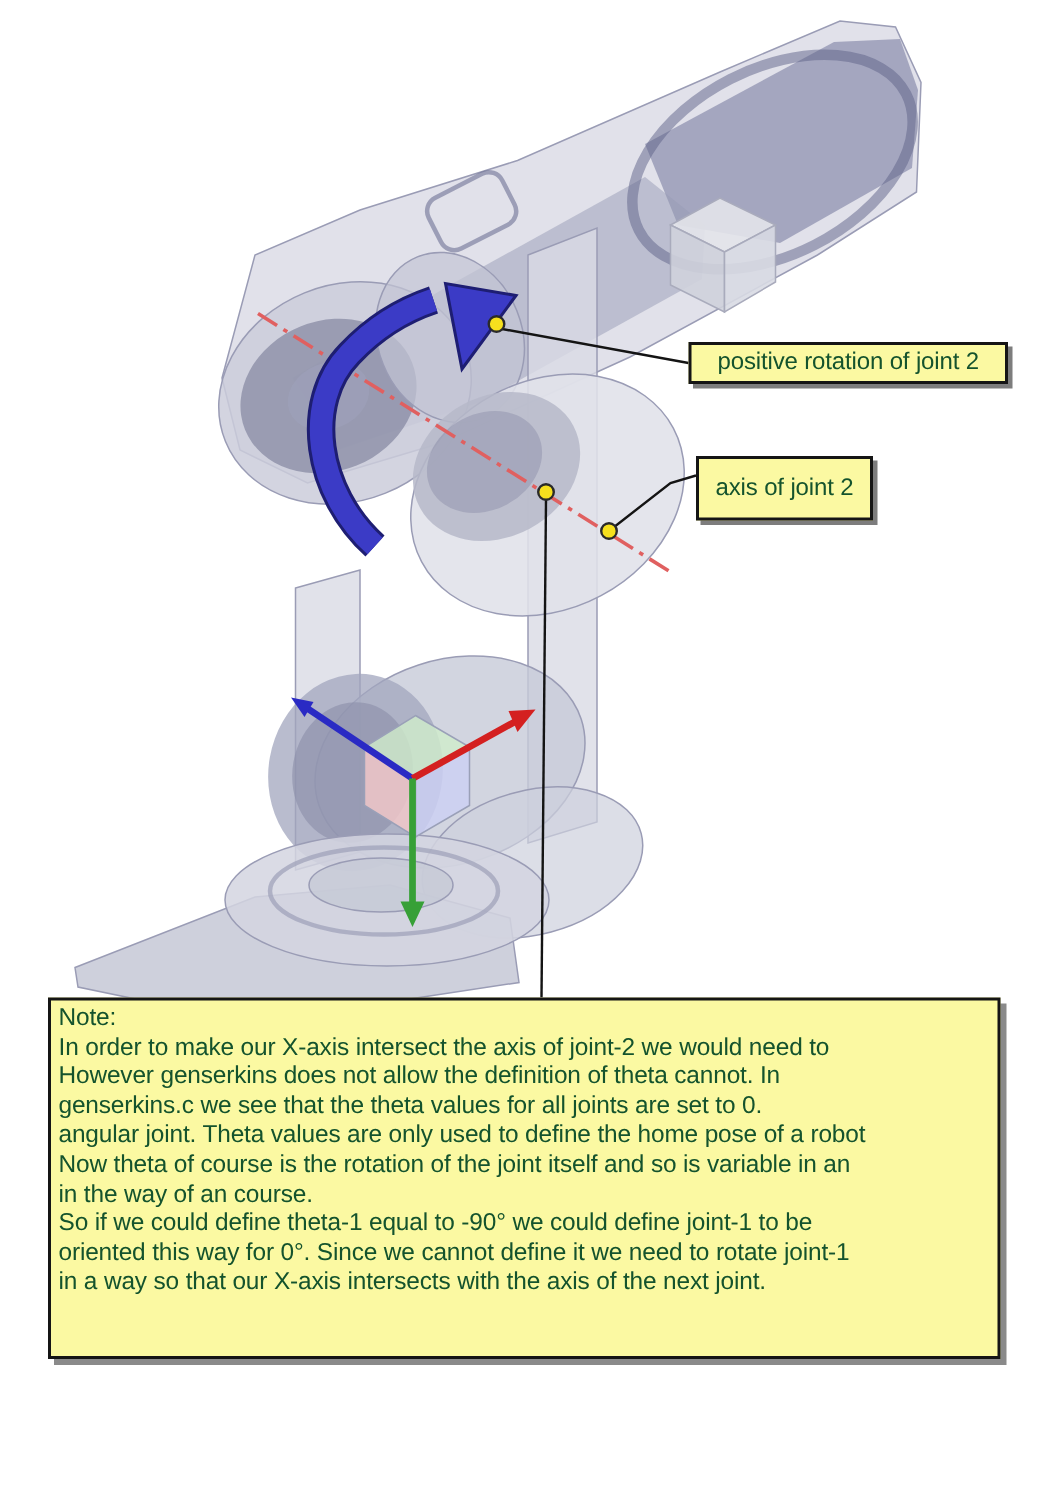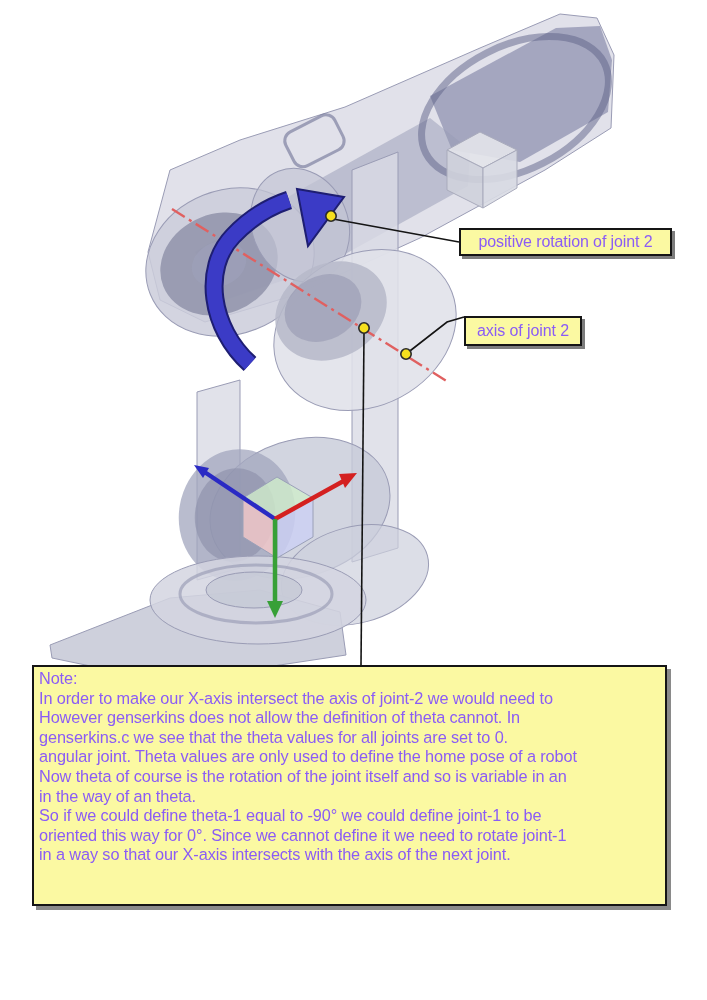--- a/index.html
+++ b/index.html
@@ -1,29 +1,29 @@
 <!DOCTYPE html>
 <html><head>
 <meta charset="utf-8">
 <style>
   html,body{margin:0;padding:0;background:#ffffff;}
   #page{
     position:relative;width:707px;height:1000px;background:#ffffff;overflow:hidden;
-    font-family:"Liberation Sans",sans-serif;color:#8b5cf6;
+    font-family:"Liberation Sans",sans-serif;color:#14532d;
   }
   #scene{position:absolute;left:0;top:0;}
   .callout{
     position:absolute;background:#fbf9a2;border:2px solid #151515;
     box-shadow:3px 3px 0 #7d7d7d;box-sizing:border-box;
     font-size:16px;white-space:nowrap;text-align:center;
     display:flex;align-items:center;justify-content:center;
     letter-spacing:-0.1px;
   }
   #callout-posrot{left:459px;top:228px;width:213px;height:28px;}
-  #callout-axis{left:464px;top:316px;width:118px;height:30px;}
+  #callout-axis{left:464px;top:304px;width:118px;height:43px;}
   #note-box{
     position:absolute;left:32px;top:665px;width:635px;height:241px;
     background:#fbf9a2;border:2px solid #151515;box-shadow:4px 4px 0 #8a8a8a;
     box-sizing:border-box;padding:2px 0 0 5px;
   }
   .note-line{
     font-size:16.3px;line-height:19.6px;white-space:nowrap;overflow:hidden;
     letter-spacing:-0.1px;
   }
 </style>
@@ -119,19 +119,19 @@
     <span>axis of joint 2</span>
   </div>
 
   <div id="note-box">
     <div class="note-line">Note:</div>
     <div class="note-line">In order to make our X-axis intersect the axis of joint-2 we would need to</div>
     <div class="note-line">However genserkins does not allow the definition of theta cannot. In</div>
     <div class="note-line">genserkins.c we see that the theta values for all joints are set to 0.</div>
     <div class="note-line">angular joint. Theta values are only used to define the home pose of a robot</div>
     <div class="note-line">Now theta of course is the rotation of the joint itself and so is variable in an</div>
-    <div class="note-line">in the way of an theta.</div>
+    <div class="note-line">in the way of an course.</div>
     <div class="note-line">So if we could define theta-1 equal to -90° we could define joint-1  to be</div>
     <div class="note-line">oriented this way for 0°.  Since we cannot define it we need to rotate joint-1</div>
     <div class="note-line">in a way so that our X-axis intersects with the axis of the next joint.</div>
   </div>
 
 </div>
 
 </body></html>

